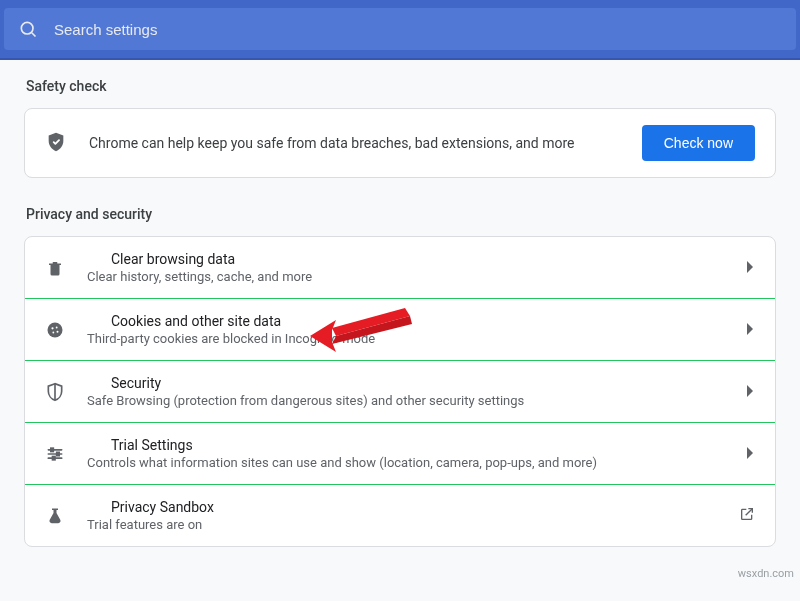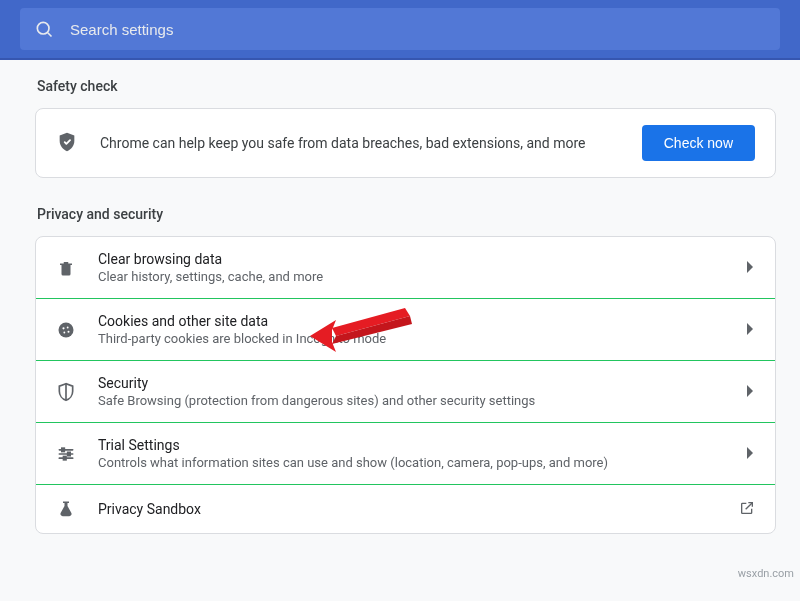--- a/index.html
+++ b/index.html
@@ -11,21 +11,21 @@
     width: 800px;
     height: 601px;
     overflow: hidden;
     position: relative;
   }
   .search-bar {
     background: #4168c9;
     height: 60px;
     display: flex;
     align-items: center;
-    padding: 0 20px;
+    padding: 0 4px;
     border-bottom: 2px solid #3656b0;
   }
   .search-inner {
     background: #5278d6;
     border-radius: 4px;
     height: 42px;
     width: 100%;
     display: flex;
     align-items: center;
     padding: 0 14px;
@@ -35,21 +35,21 @@
   .search-inner input {
     background: transparent;
     border: none;
     outline: none;
     color: #fff;
     font-size: 15px;
     flex: 1;
   }
   .search-inner input::placeholder { color: #e8eaed; }
   .content {
-    padding: 10px 24px 0 35px;
+    padding: 10px 24px 0 24px;
   }
   .section-title {
     font-size: 14px;
     color: #3c4043;
     font-weight: 500;
     margin: 8px 0 14px 2px;
   }
   .card {
     background: #fff;
     border: 1px solid #dadce0;
@@ -94,20 +94,21 @@
   }
   .list-row .labels {
     flex: 1;
     display: flex;
     flex-direction: column;
     gap: 2px;
   }
   .list-row .labels .title {
     color: #202124;
     font-size: 14px;
+    margin-left: 24px;
   }
   .list-row .labels .sub {
     color: #5f6368;
     font-size: 13px;
   }
   .list-row .chev {
     color: #5f6368;
   }
   .arrow-annotation {
     position: absolute;
@@ -235,20 +236,21 @@
 
     <div class="list-row">
       <span class="icon-slot">
         <svg width="18" height="20" viewBox="0 0 24 24" fill="#5f6368">
           <path d="M10 3h4v5l5 9a3 3 0 0 1-2.6 4.5H7.6A3 3 0 0 1 5 17l5-9V3z"></path>
           <rect x="8" y="2" width="8" height="2" fill="#5f6368"></rect>
         </svg>
       </span>
       <div class="labels">
         <span class="title">Privacy Sandbox</span>
+        <span class="sub">Trial features are on</span>
       </div>
       <span class="chev">
         <svg width="16" height="16" viewBox="0 0 24 24" fill="none" stroke="#5f6368" stroke-width="2">
           <path d="M14 4h6v6"></path>
           <path d="M20 4 L10 14"></path>
           <path d="M19 13v6a1 1 0 0 1-1 1H5a1 1 0 0 1-1-1V6a1 1 0 0 1 1-1h6"></path>
         </svg>
       </span>
     </div>
 

